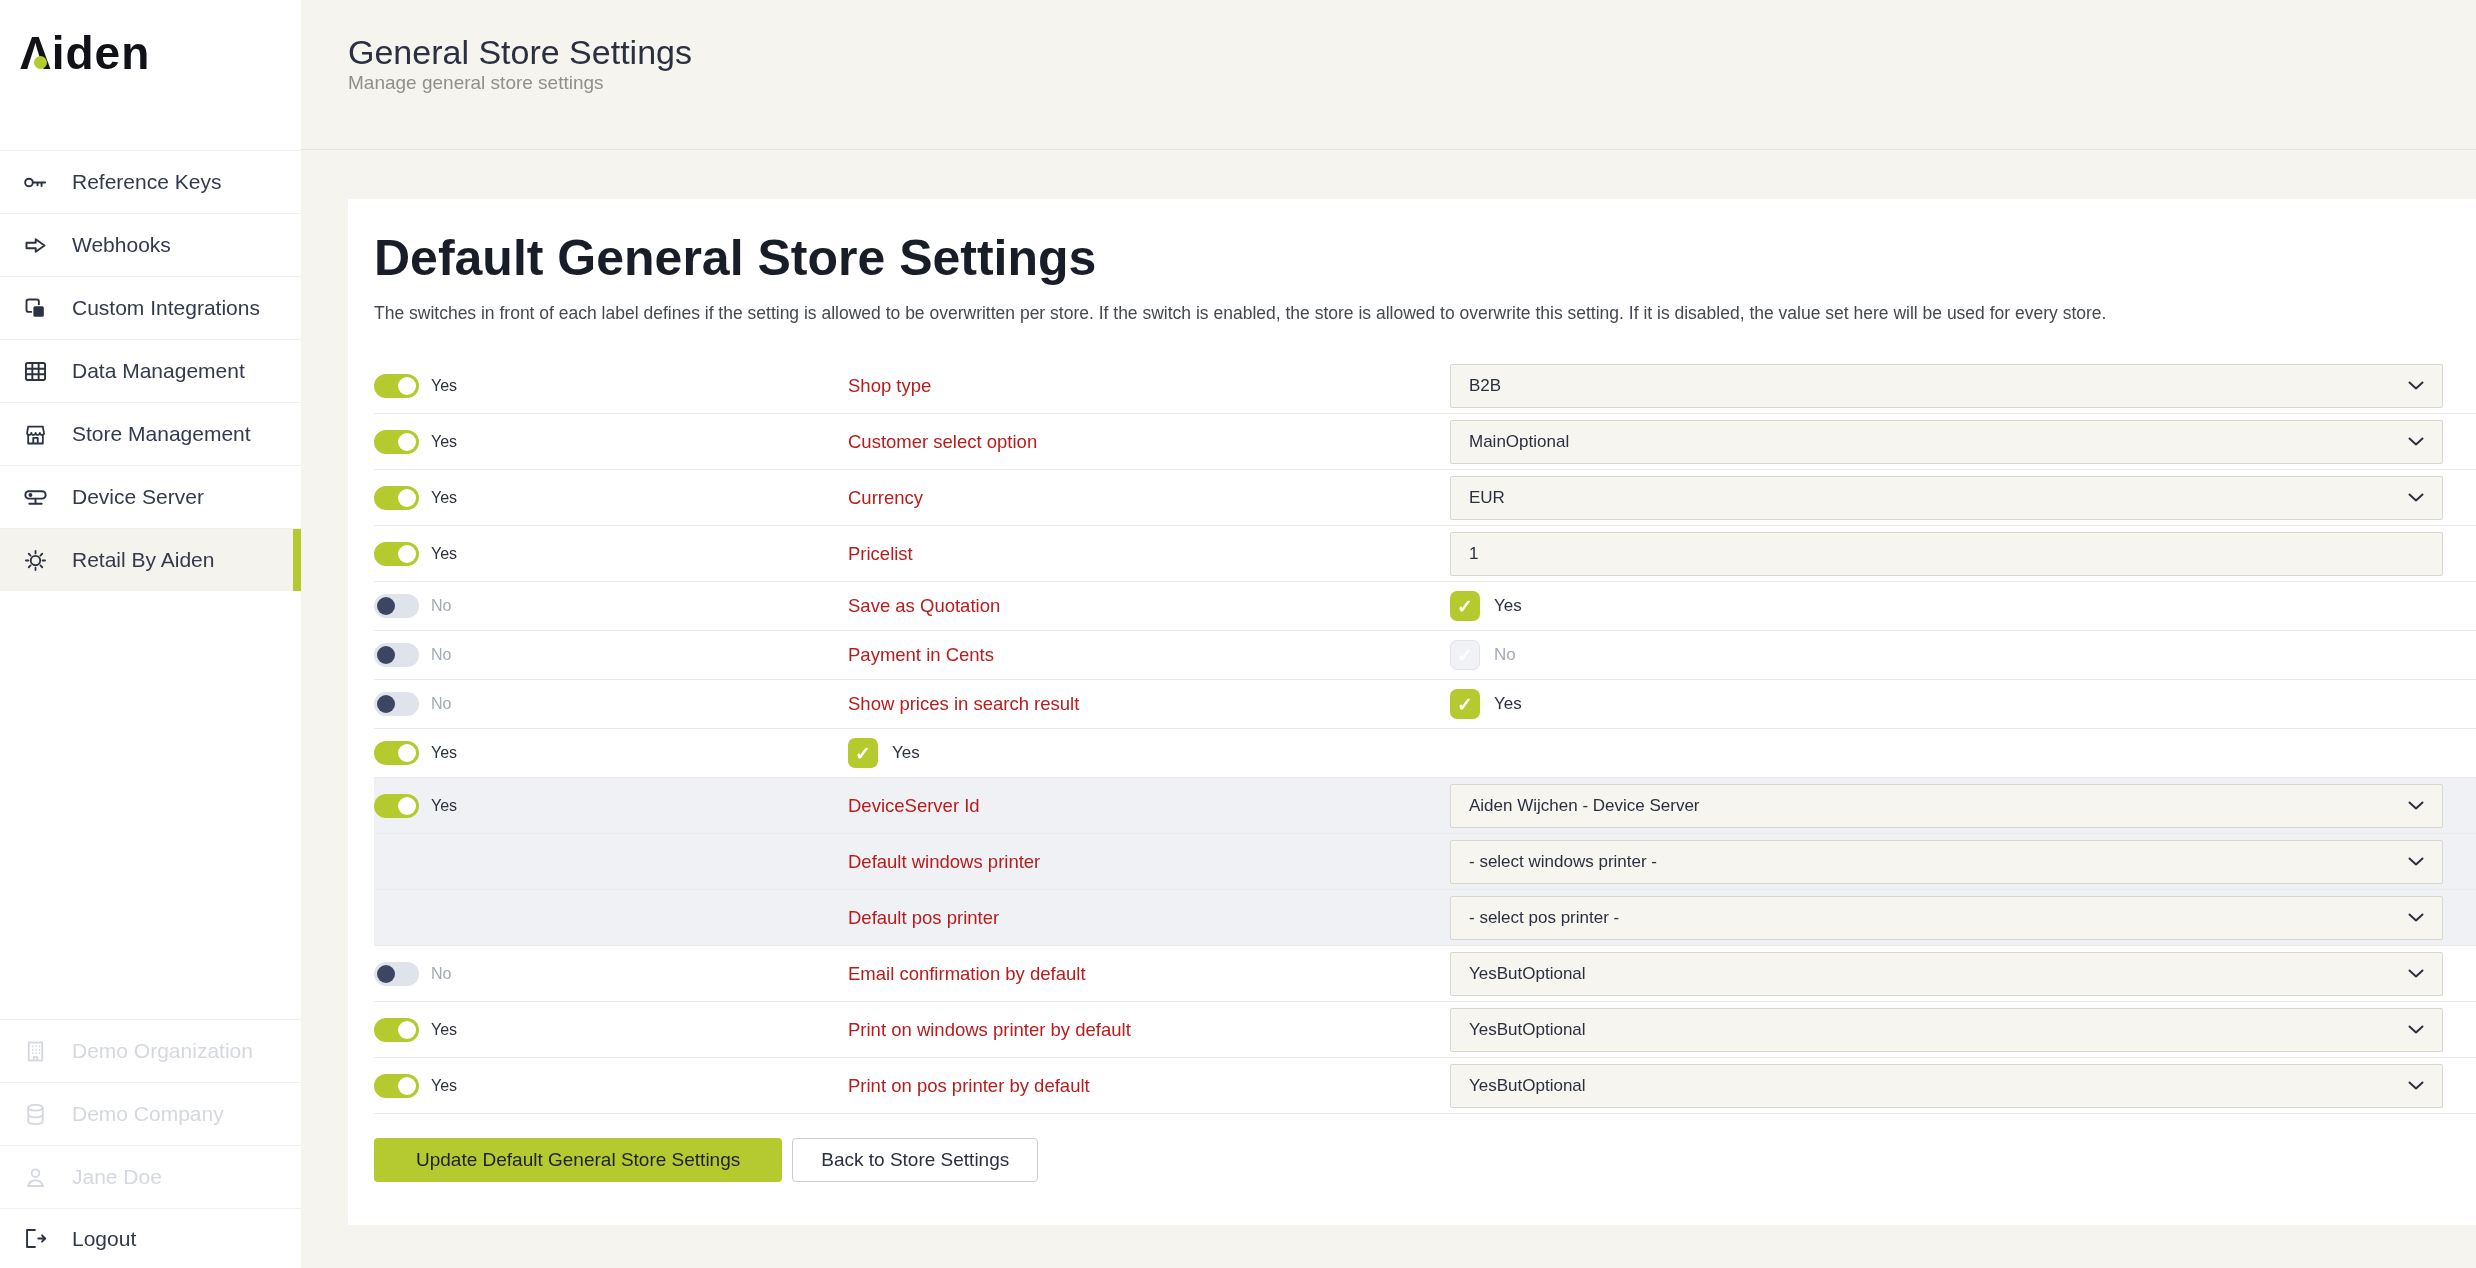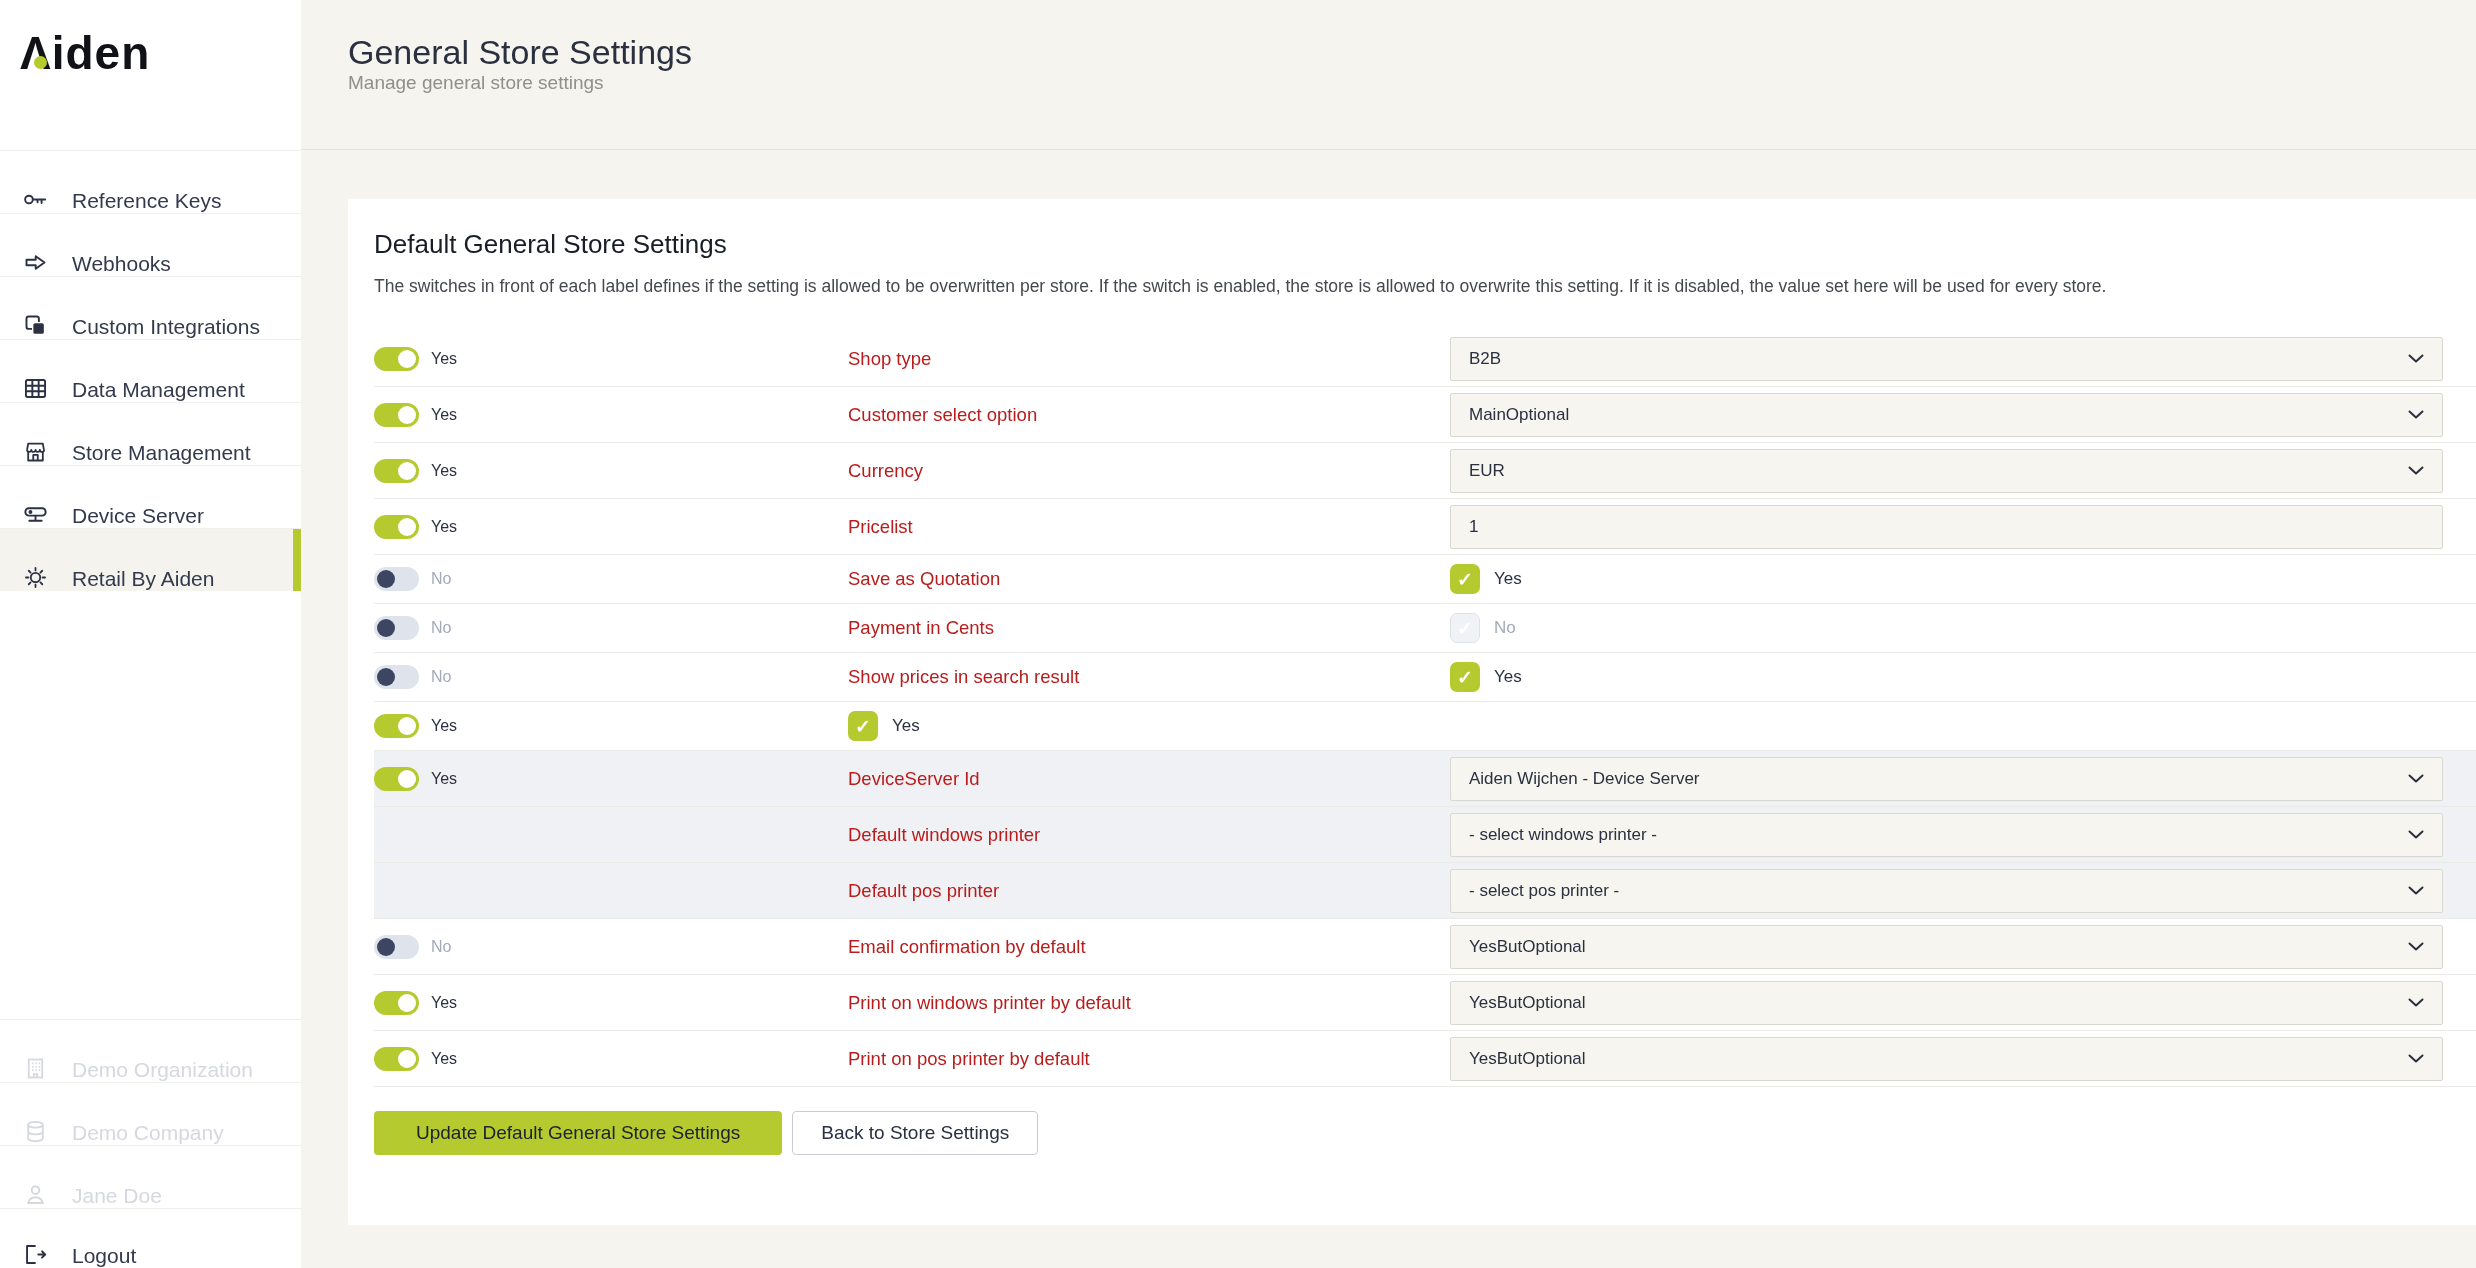--- a/index.html
+++ b/index.html
@@ -18,38 +18,38 @@
   html,body{width:2476px;height:1268px;overflow:hidden}
   body{font-family:"Liberation Sans",sans-serif;color:var(--navy);background:var(--beige);display:flex}
 
   
   .sidebar{width:301px;min-width:301px;height:1268px;background:#ffffff;display:flex;flex-direction:column}
   .logo{height:150px;padding:30px 0 0 20px}
   .logo-text{font-size:46px;font-weight:bold;color:#101218;letter-spacing:1px;position:relative;display:inline-block;line-height:1}
   .logo-a{position:relative;display:inline-block}
   .logo-dot{position:absolute;left:14px;bottom:7px;width:13px;height:13px;border-radius:50%;background:var(--lime)}
   .nav{display:flex;flex-direction:column}
-  .nav-item{height:63px;display:flex;align-items:flex-end;padding-left:22px;gap:23px;border-top:1px solid #efefee;position:relative;cursor:pointer}
+  .nav-item{height:63px;display:flex;align-items:center;padding-left:22px;gap:23px;border-top:1px solid #efefee;position:relative;cursor:pointer}
   .nav-item .icn{width:27px;height:27px;display:flex;align-items:center;justify-content:center;color:#2c3143}
   .nav-item .lbl{font-size:21px;color:#333a4d}
   .nav-item.active{background:#f4f3ed}
   .nav-item.active::after{content:"";position:absolute;right:0;top:0;bottom:0;width:8px;background:var(--lime)}
   .side-footer{margin-top:auto;display:flex;flex-direction:column}
   .side-footer .nav-item:last-child{height:60px}
   .nav-item.disabled .lbl{color:var(--disabled)}
   .nav-item.disabled .icn{color:var(--disabled)}
 
   
   .main{flex:1;display:flex;flex-direction:column;background:var(--beige);min-width:0}
   .page-header{height:150px;padding:33px 0 0 47px;border-bottom:1px solid #e3e2dc}
   .page-title{font-size:34px;font-weight:500;color:#2b3040}
   .page-subtitle{margin-top:0;font-size:19px;color:#908f89}
   .content{flex:1;padding:49px 0 0 47px}
   .card{background:#ffffff;height:1026px;padding:30px 0 0 26px;display:flex;flex-direction:column}
-  .card-title{font-size:26px;font-weight:400;color:var(--ink)}
+  .card-title{font-size:50px;font-weight:700;color:var(--ink)}
   .card-desc{margin-top:16px;font-size:17.5px;color:#45494f}
 
   
   .tbl{margin-top:34px}
   .thead{display:grid;grid-template-columns:474px 602px 1fr;align-items:end;height:38px;border-bottom:3px solid var(--lime);font-size:17px;color:#2c3140;padding-bottom:9px}
   .row{display:grid;grid-template-columns:474px 602px 1fr;align-items:center;border-bottom:1px solid var(--row-line)}
   .row.tall{height:56px}
   .row.short{height:49px}
   .row.shaded{background:var(--shaded)}
   .cell-setting{font-size:18.5px;color:#b91c1c}

